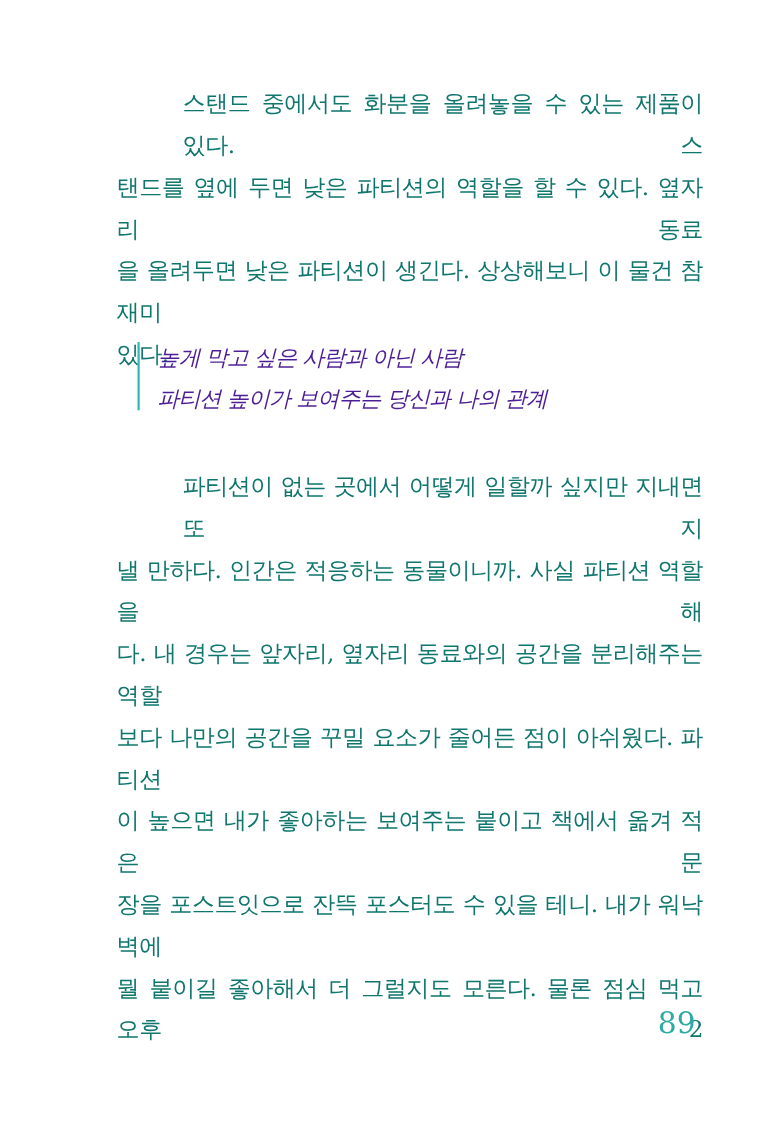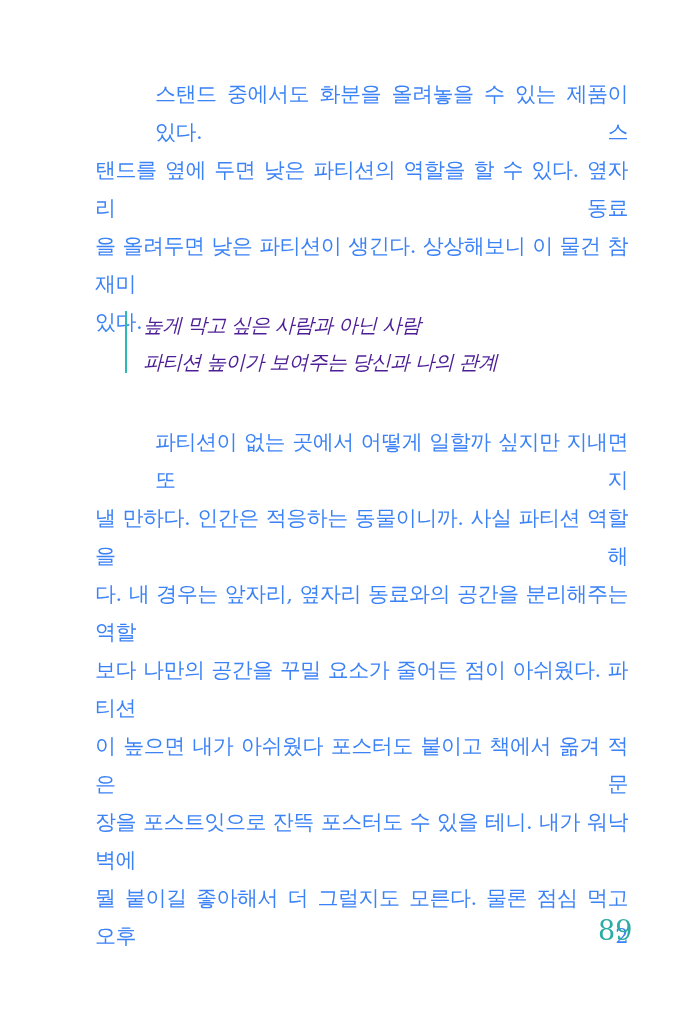--- a/index.html
+++ b/index.html
@@ -10,23 +10,23 @@
   .page {
     position: relative;
     width: 697px;
     height: 1024px;
     background: #ffffff;
     overflow: hidden;
     font-family: "DejaVu Serif", "Liberation Serif", serif;
   }
   .para {
     position: absolute;
-    left: 95px;
+    left: 106px;
     width: 533px;
-    color: #3b82f6;
+    color: #0f766e;
     font-size: 21px;
     line-height: 38px;
     letter-spacing: -0.5px;
   }
   .para-1 { top: 75px; }
   .para-2 { top: 423px; }
   .line {
     text-align: justify;
     text-align-last: justify;
   }
@@ -85,21 +85,21 @@
   <div class="quote">
     <div class="quote-line">높게 막고 싶은 사람과 아닌 사람</div>
     <div class="quote-line">파티션 높이가 보여주는 당신과 나의 관계</div>
   </div>
 
   <div class="para para-2">
     <div class="line indent">파티션이 없는 곳에서 어떻게 일할까 싶지만 지내면 또 지</div>
     <div class="line">낼 만하다. 인간은 적응하는 동물이니까. 사실 파티션 역할을 해</div>
     <div class="line">다. 내 경우는 앞자리, 옆자리 동료와의 공간을 분리해주는 역할</div>
     <div class="line">보다 나만의 공간을 꾸밀 요소가 줄어든 점이 아쉬웠다. 파티션</div>
-    <div class="line">이 높으면 내가 아쉬웠다 포스터도 붙이고 책에서 옮겨 적은 문</div>
+    <div class="line">이 높으면 내가 좋아하는 보여주는 붙이고 책에서 옮겨 적은 문</div>
     <div class="line">장을 포스트잇으로 잔뜩 포스터도 수 있을 테니. 내가 워낙 벽에</div>
     <div class="line">뭘 붙이길 좋아해서 더 그럴지도 모른다. 물론 점심 먹고 오후 2</div>
 
   </div>
 
   <div class="page-number">89</div>
 
 </div>
 
 </body></html>

